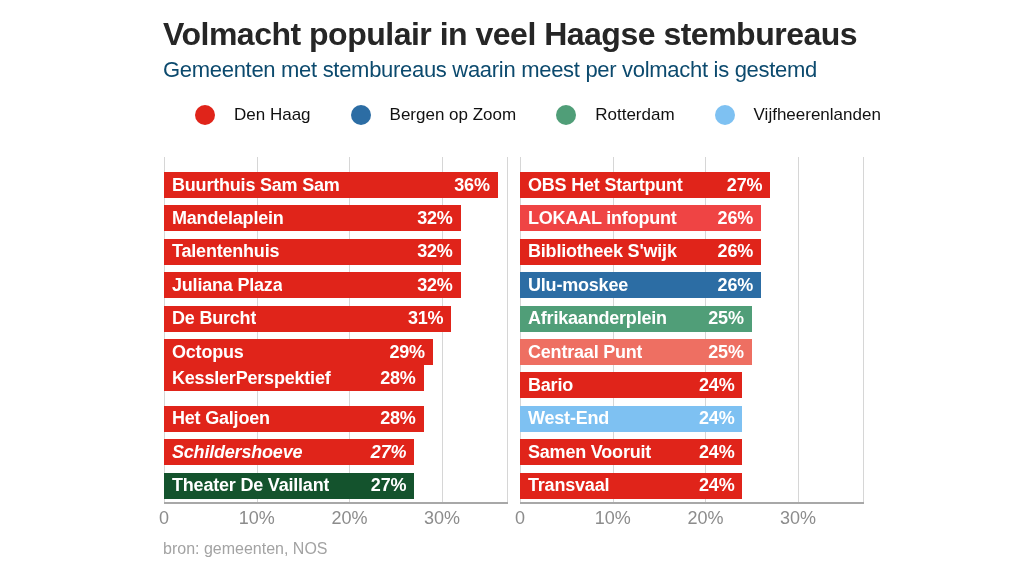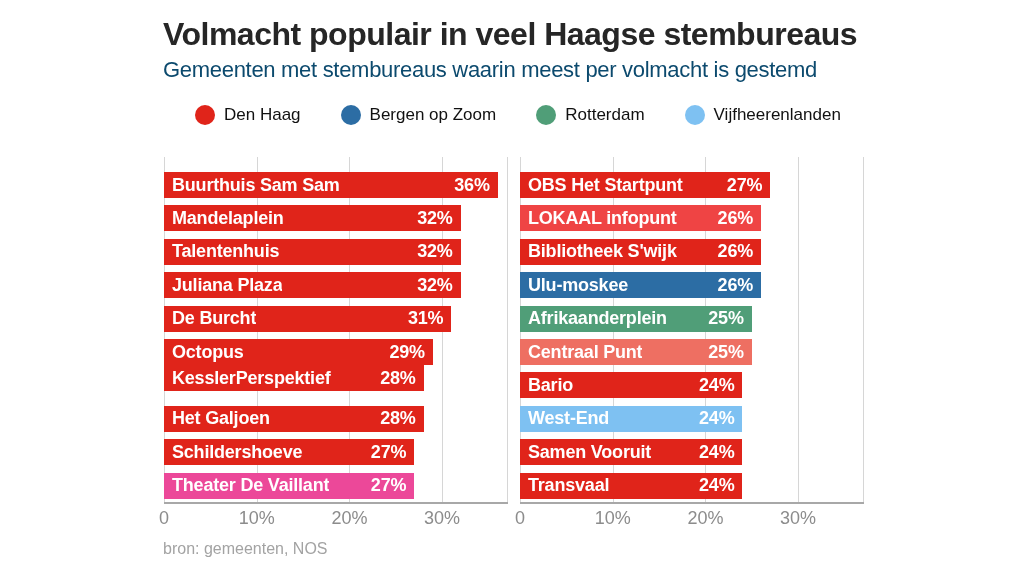--- a/index.html
+++ b/index.html
@@ -13,21 +13,21 @@
     font-size:32px;font-weight:bold;color:#262626;letter-spacing:-0.5px;white-space:nowrap;
   }
   .subtitle{
     position:absolute;left:163px;top:57px;
     font-size:22px;color:#0c4a6e;letter-spacing:-0.3px;white-space:nowrap;
   }
   .legend{
     position:absolute;left:195px;top:105px;
     display:flex;align-items:center;gap:40px;
   }
-  .legend-item{display:flex;align-items:center;gap:9px;}
+  .legend-item{display:flex;align-items:center;gap:19px;}
   .legend-swatch{width:20px;height:20px;border-radius:50%;flex:0 0 auto;}
   .legend-label{font-size:17px;color:#111;white-space:nowrap;}
   .panel{position:absolute;top:155px;width:343px;height:347px;}
   .panel-left{left:164px;}
   .panel-right{left:520px;}
   .gridline{position:absolute;top:2px;bottom:0;width:1px;background:#d6d6d6;}
   .baseline{position:absolute;left:0;right:-1px;bottom:-2px;height:2px;background:#a8a8a8;}
   .bar{
     position:absolute;left:0;height:26px;box-sizing:border-box;
     display:flex;justify-content:space-between;align-items:center;
@@ -104,25 +104,25 @@
         <div class="bar-value">29%</div>
       </div>
       <div class="bar" style="top: 210px; width: 75.6757%; background: rgb(224, 36, 26);">
         <div class="bar-label">KesslerPerspektief</div>
         <div class="bar-value">28%</div>
       </div>
       <div class="bar" style="top: 250.8px; width: 75.6757%; background: rgb(224, 36, 26);">
         <div class="bar-label">Het Galjoen</div>
         <div class="bar-value">28%</div>
       </div>
-      <div class="bar" style="top: 284.2px; width: 72.973%; background: rgb(224, 36, 26);">
+      <div class="bar" style="top: 284.2px; width: 72.973%; background: rgb(224, 36, 26); font-style: italic;">
         <div class="bar-label">Schildershoeve</div>
         <div class="bar-value">27%</div>
       </div>
-      <div class="bar" style="top: 317.6px; width: 72.973%; background: #ec4899; gap: 12px;">
+      <div class="bar" style="top: 317.6px; width: 72.973%; background: #14532d; gap: 12px;">
         <div class="bar-label">Theater De Vaillant</div>
         <div class="bar-value">27%</div>
       </div>
     </div>
   <div class="panel panel-right">
       <div class="gridline" style="left: 0%;"></div>
       <div class="tick" style="left: 0%;">0</div>
       <div class="gridline" style="left: 27.027%;"></div>
       <div class="tick" style="left: 27.027%;">10%</div>
       <div class="gridline" style="left: 54.0541%;"></div>

